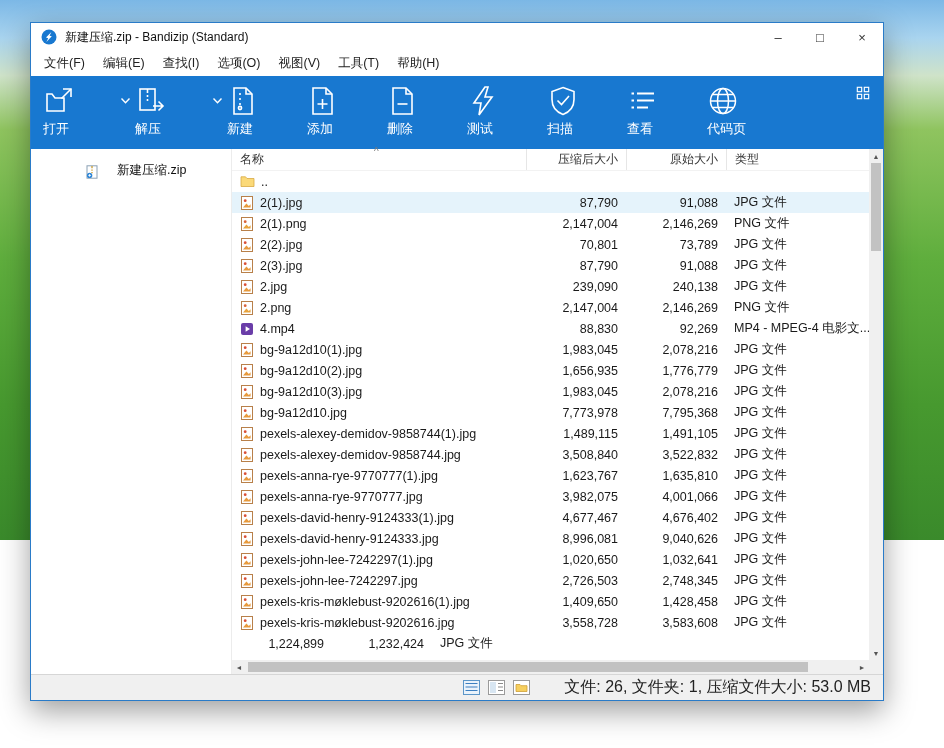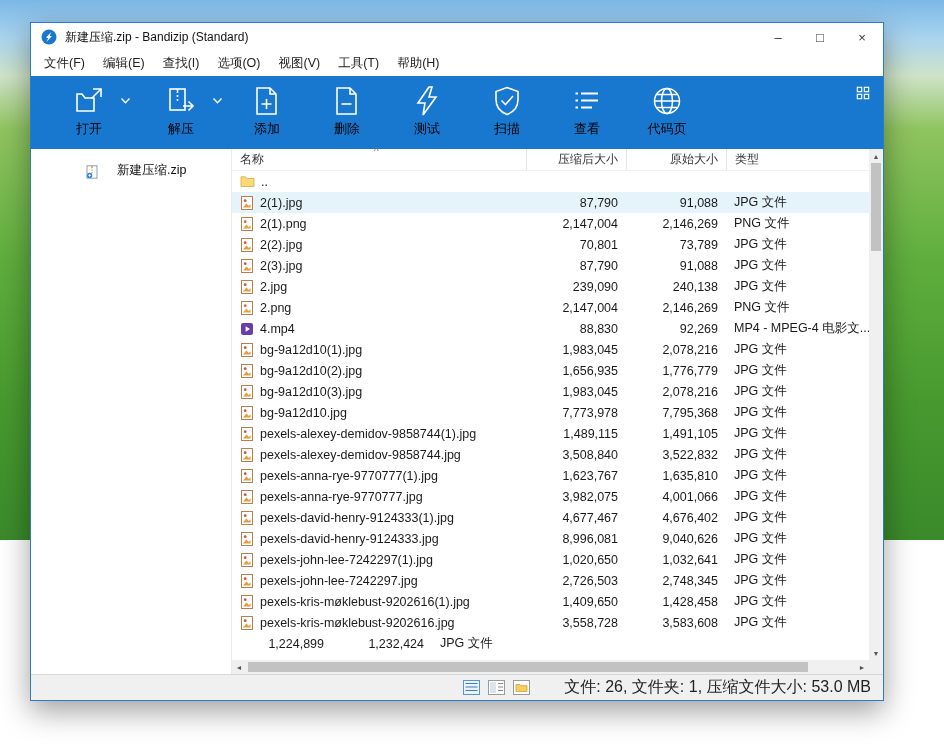--- a/index.html
+++ b/index.html
@@ -14,21 +14,21 @@
   .app-icon{width:16px;height:16px;margin-right:8px;display:inline-flex;flex:0 0 auto;}
   .title-text{flex:1;white-space:nowrap;overflow:hidden;}
   .win-controls{display:flex;height:100%;flex:0 0 auto;}
   .win-btn{width:42px;height:100%;display:flex;align-items:center;justify-content:center;font-size:13px;color:#333;cursor:default;}
   
   .menubar{height:25px;display:flex;align-items:center;padding-left:4px;font-size:12.5px;color:#222;flex:0 0 auto;background:#fff;}
   .menu-item{padding:4px 9px;}
   
   .toolbar{height:73px;background:#1878d0;position:relative;flex:0 0 auto;display:flex;align-items:flex-start;padding:7px 0 0 12px;}
   .tb-buttons{display:flex;}
-  .tb-btn{width:80px;display:flex;flex-direction:column;align-items:center;color:#000000;font-size:13px;position:relative;padding-top:2px;}
+  .tb-btn{width:80px;display:flex;flex-direction:column;color:#ffffff;font-size:13px;position:relative;padding-top:2px;}
   .tb-btn.wide{width:92px;}
   .ticon{width:32px;height:32px;display:inline-flex;}
   .ticon svg{width:100%;height:100%;}
   .tlabel{margin-top:3px;white-space:nowrap;}
   .tb-chevron{position:absolute;right:4px;top:14px;width:11px;height:8px;display:inline-flex;}
   .tb-grid{position:absolute;right:13px;top:10px;width:14px;height:14px;display:inline-flex;}
   
   .content{flex:1;display:flex;min-height:0;background:#fff;}
   .sidebar{width:200px;flex:0 0 auto;padding-top:8px;font-size:12.5px;color:#111;overflow:hidden;}
   .tree-item{height:22px;display:flex;align-items:flex-end;gap:18px;padding-left:10px;white-space:nowrap;margin-left:44px;}
@@ -131,20 +131,33 @@
             <span class="tb-chevron">
               <svg viewBox="0 0 11 8">
                 <path d="M1.5 1.5 L5.5 5.8 L9.5 1.5" fill="none" stroke="#fff" stroke-width="1.4"></path>
               </svg>
             </span>
           </div>
           <div class="tb-btn">
             <span class="ticon">
               <svg viewBox="0 0 32 32">
                 <g fill="none" stroke="#fff" stroke-width="1.6">
+                  <path d="M7 3 h12 l6 6 v20 H7 Z"></path>
+                  <path d="M19 3 v6 h6"></path>
+                  <path d="M13 8 v2 M13 13 v2 M13 18 v2"></path>
+                  <circle cx="13" cy="23" r="1.6"></circle>
+                </g>
+              </svg>
+            </span>
+            <span class="tlabel">新建</span>
+          </div>
+          <div class="tb-btn">
+            <span class="ticon">
+              <svg viewBox="0 0 32 32">
+                <g fill="none" stroke="#fff" stroke-width="1.6">
                   <path d="M6 3 h13 l6 6 v20 H6 Z"></path>
                   <path d="M19 3 v6 h6"></path>
                   <path d="M15.5 14 v10 M10.5 19 h10"></path>
                 </g>
               </svg>
             </span>
             <span class="tlabel">添加</span>
           </div>
           <div class="tb-btn">
             <span class="ticon">

